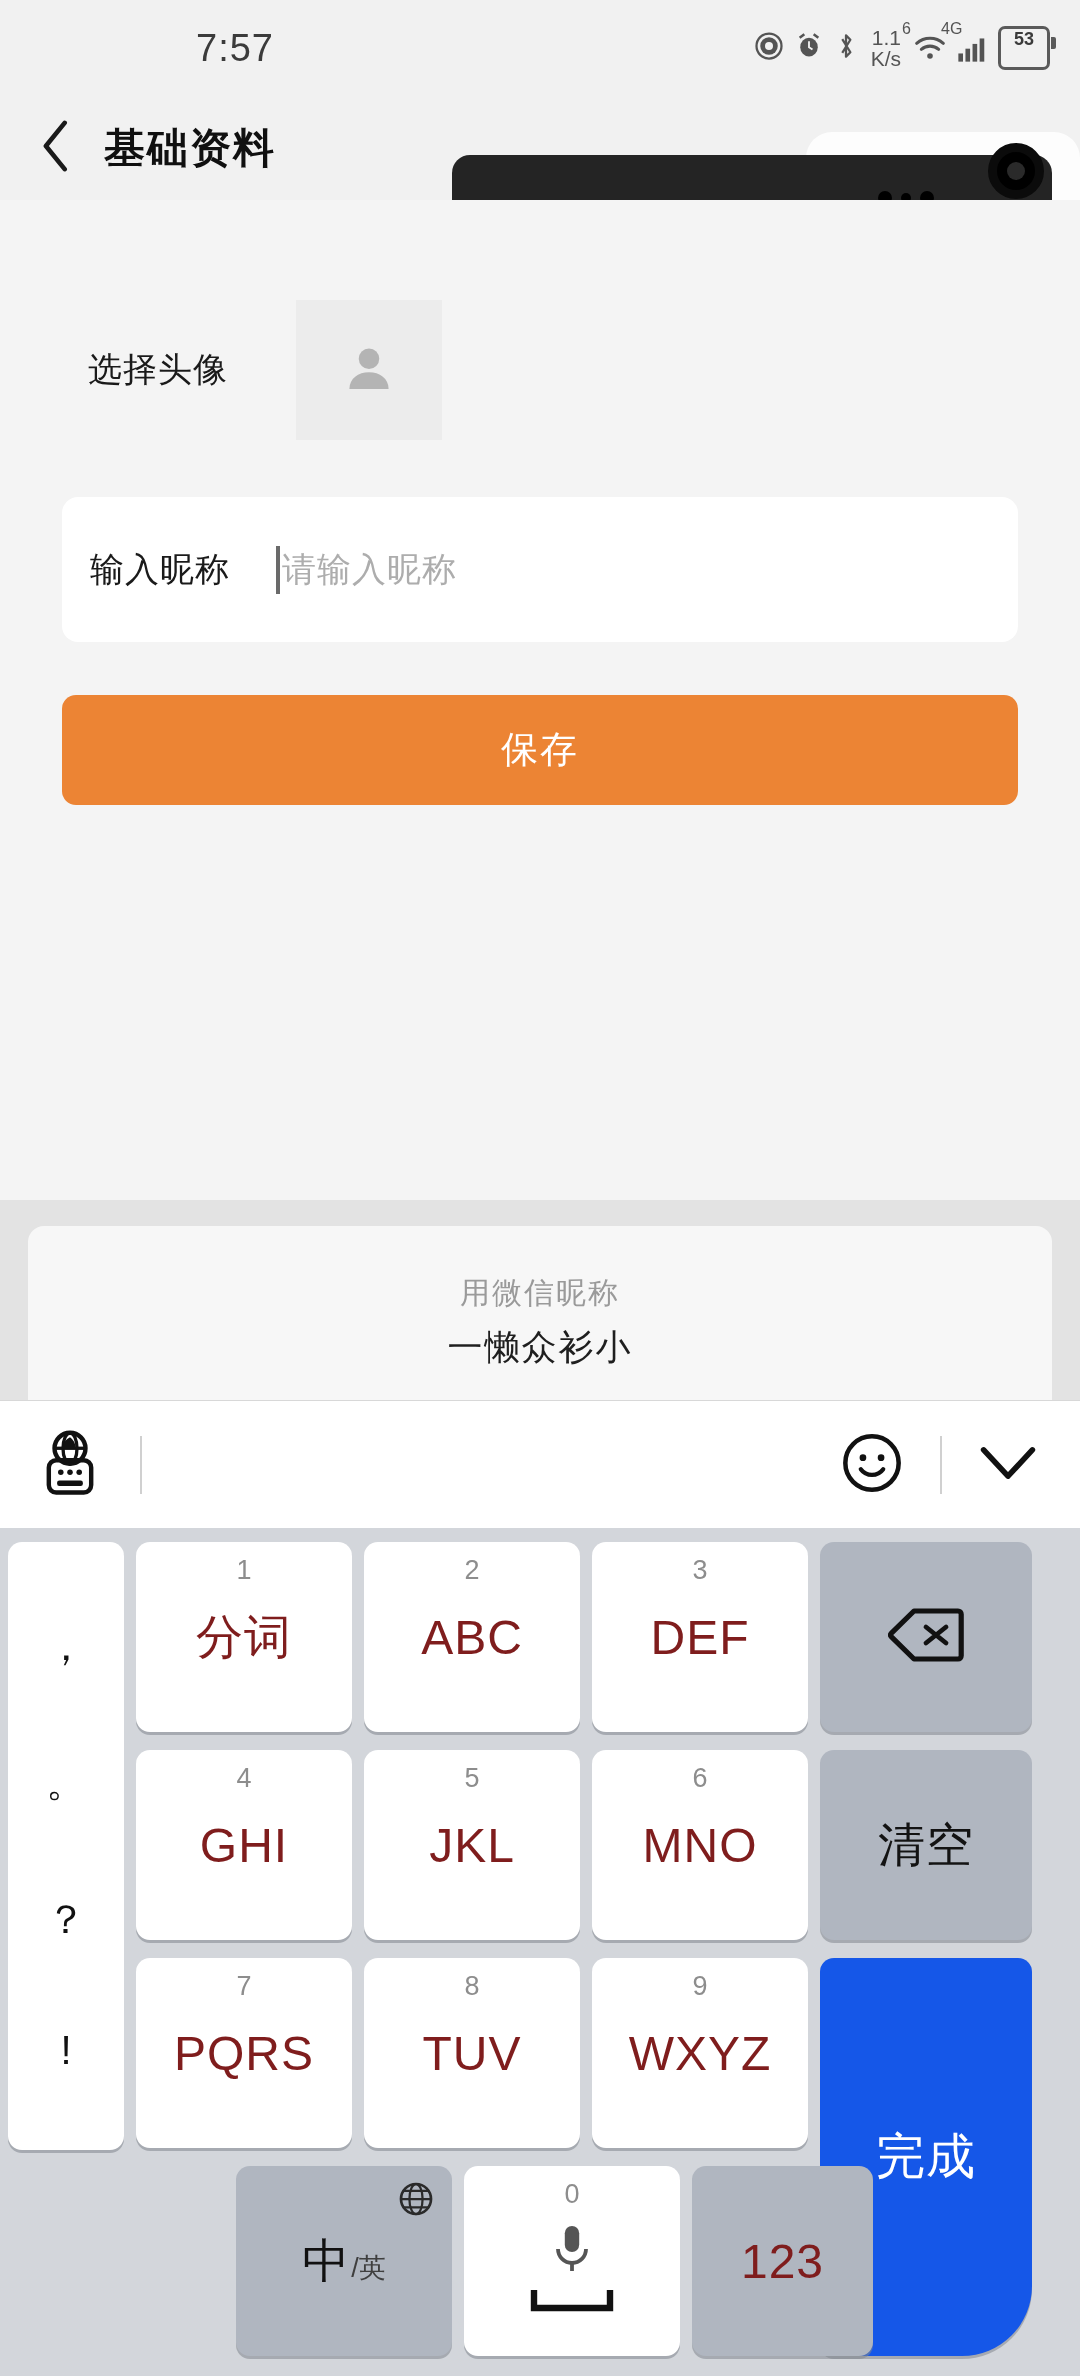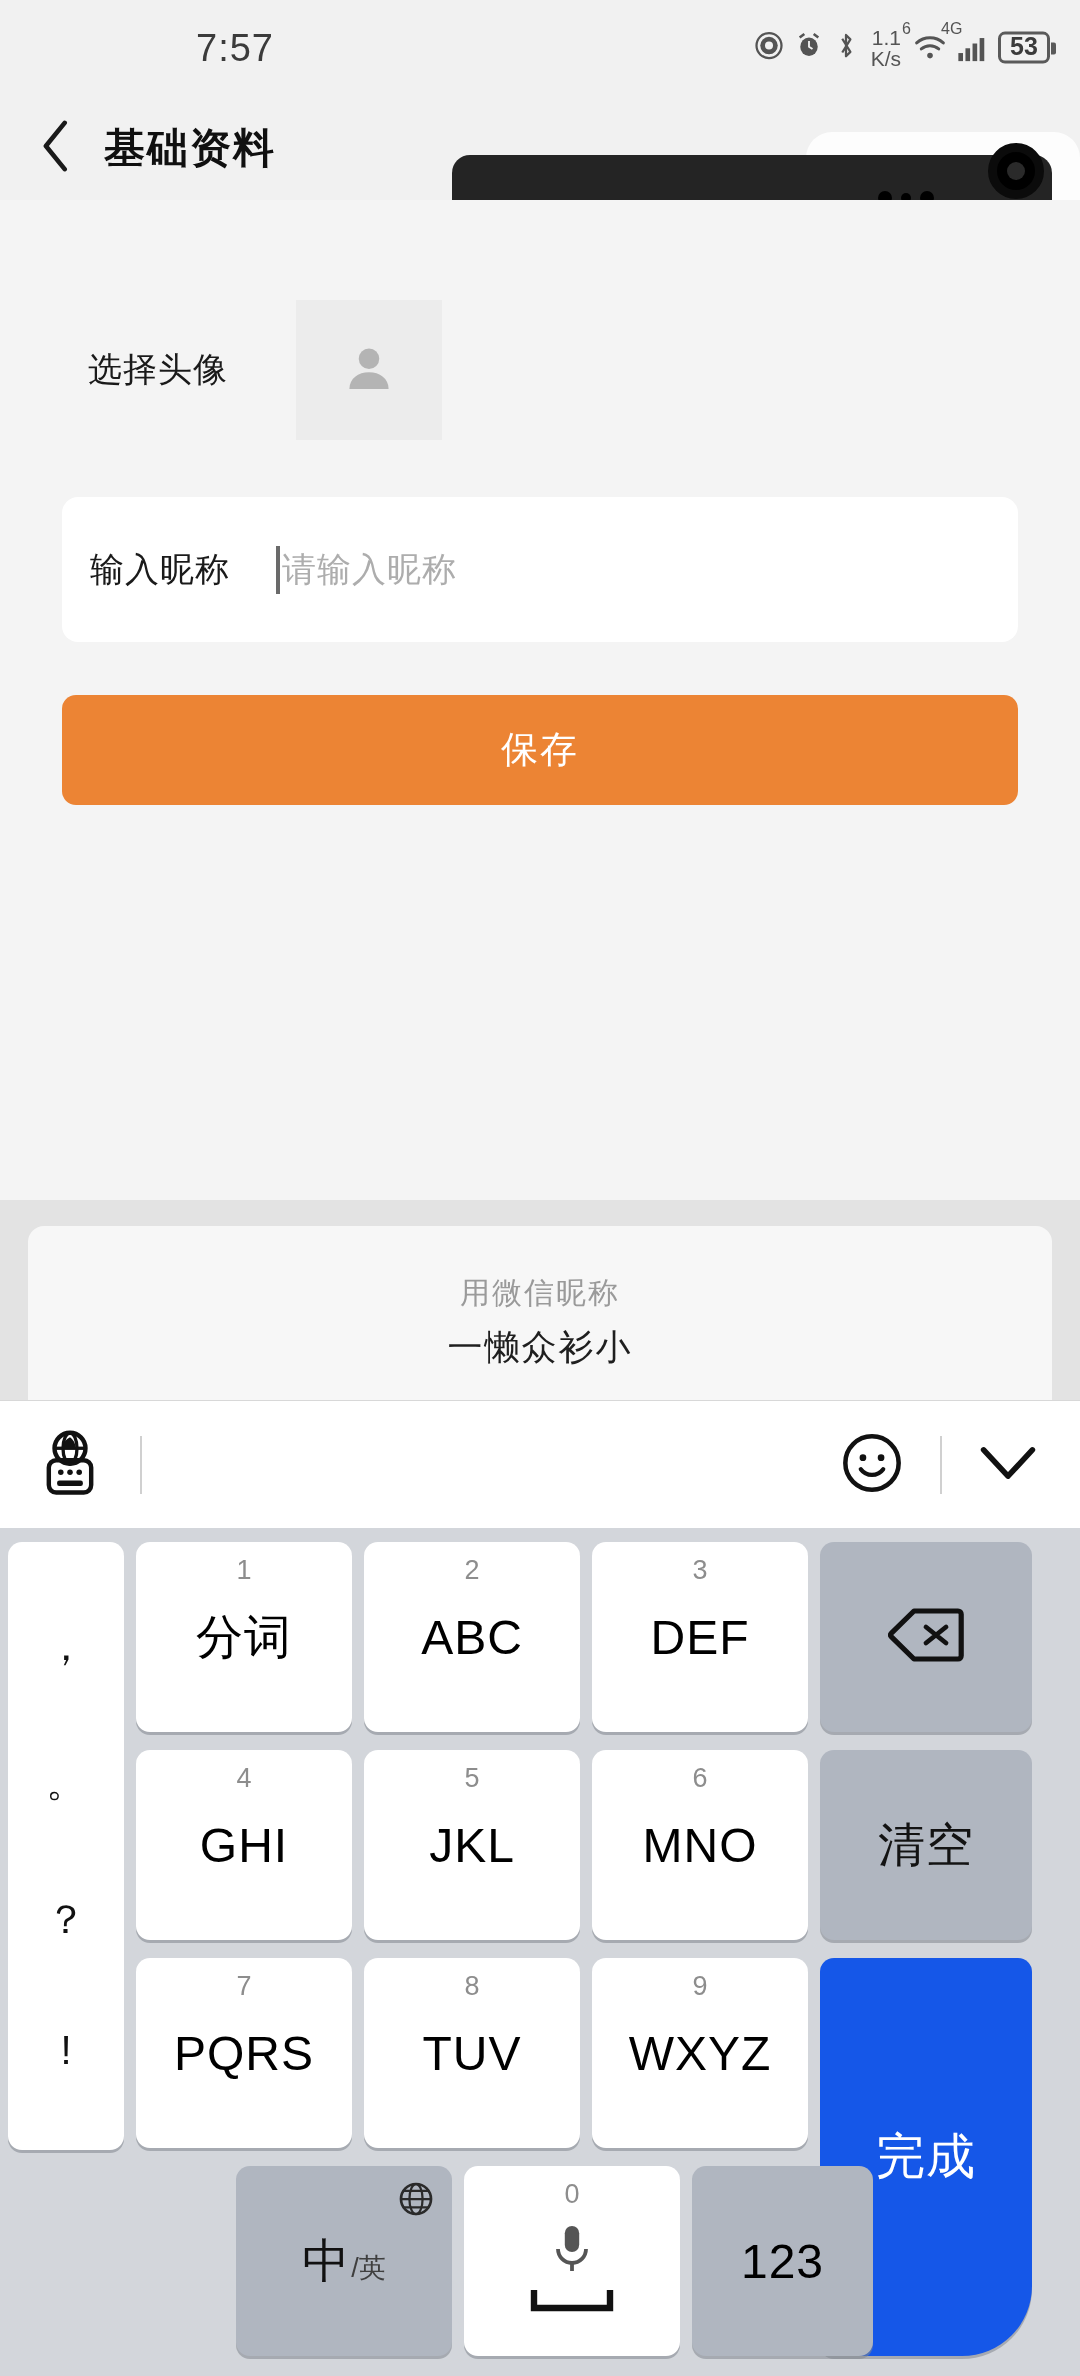--- a/index.html
+++ b/index.html
@@ -23,23 +23,23 @@
   .sb-right {
     position: absolute; right: 30px; top: 50%; transform: translateY(-50%);
     display: flex; align-items: center; gap: 11px;
   }
   .sb-ico { display: block; color: #545454; }
   .sb-net { display: flex; flex-direction: column; align-items: flex-end; line-height: 1.02;
             font-size: 21px; color: #545454; margin: 0 2px; }
   .sb-wifi-wrap, .sb-sig-wrap { position: relative; display: flex; align-items: flex-end; }
   .sb-sup { position: absolute; top: -13px; right: -9px; font-size: 16px; color: #545454; }
   .sb-batt {
-    position: relative; width: 52px; height: 32px; border: 3px solid #5a5a5a;
-    border-radius: 7px; display: flex; align-items: flex-end; justify-content: center;
-    font-size: 25px; color: #3b3b3b; font-weight: bold;
+    position: relative; width: 52px; height: 44px; border: 3px solid #5a5a5a;
+    border-radius: 7px; display: flex; align-items: flex-start; justify-content: center;
+    font-size: 18px; color: #3b3b3b; font-weight: bold;
   }
   .sb-batt::after { content: ""; position: absolute; right: -9px; top: 8px; width: 5px; height: 12px;
                     background: #5a5a5a; border-radius: 0 2px 2px 0; }
 
   
   .navbar { position: absolute; top: 96px; left: 0; width: 1080px; height: 104px;
             display: flex; align-items: center; background: #f1f1f1; padding-left: 8px; }
   .nav-back { width: 96px; height: 104px; display: flex; align-items: center; justify-content: center; }
   .nav-title { font-size: 41px; color: #101010; font-weight: bold; letter-spacing: 2px; }
 
@@ -110,21 +110,21 @@
 
   
   .keypad { position: absolute; top: 1528px; left: 0; width: 1080px; height: 848px; background: #d3d6db; }
   .key { position: absolute; border-radius: 14px; display: flex; align-items: center;
          justify-content: center; box-shadow: 0 3px 0 rgba(130,134,142,0.55); }
   .key.white { background: #fff; }
   .key.gray { background: #b0b6c0; }
   .key.blue { background: #1557e8; }
   .key-num { position: absolute; top: 13px; left: 0; width: 100%; text-align: center;
              font-size: 27px; color: #8d8d8d; }
-  .key-main { font-size: 48px; color: #000000; letter-spacing: 1px; }
+  .key-main { font-size: 48px; color: #7f1d1d; letter-spacing: 1px; }
   .key-main.cn { font-size: 47px; }
   .key-main.white-text { color: #fff; font-size: 49px; }
   .key-main.gray-cn { font-size: 47px; color: #131313; }
 
   .punct-key { position: absolute; left: 8px; top: 14px; width: 116px; height: 608px;
                background: #fff; border-radius: 14px; box-shadow: 0 3px 0 rgba(130,134,142,0.55);
                display: flex; flex-direction: column; align-items: center; justify-content: space-around;
                padding: 36px 0; }
   .punct-ch { font-size: 40px; color: #111; }
 

